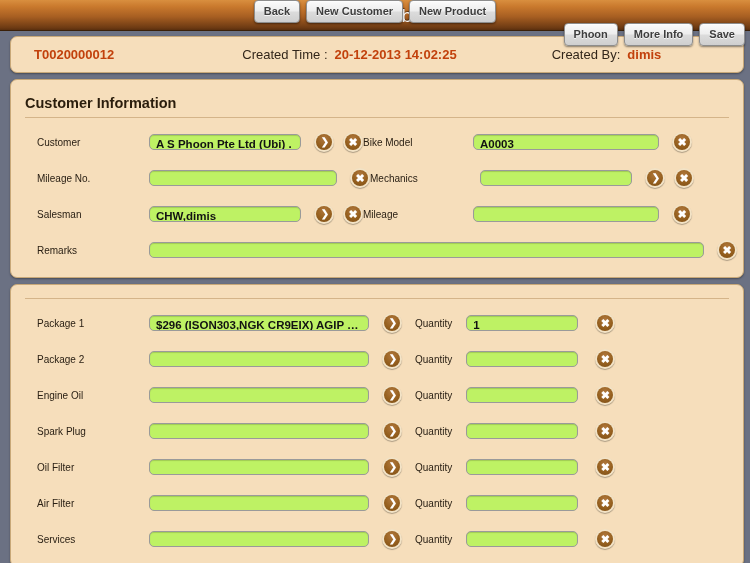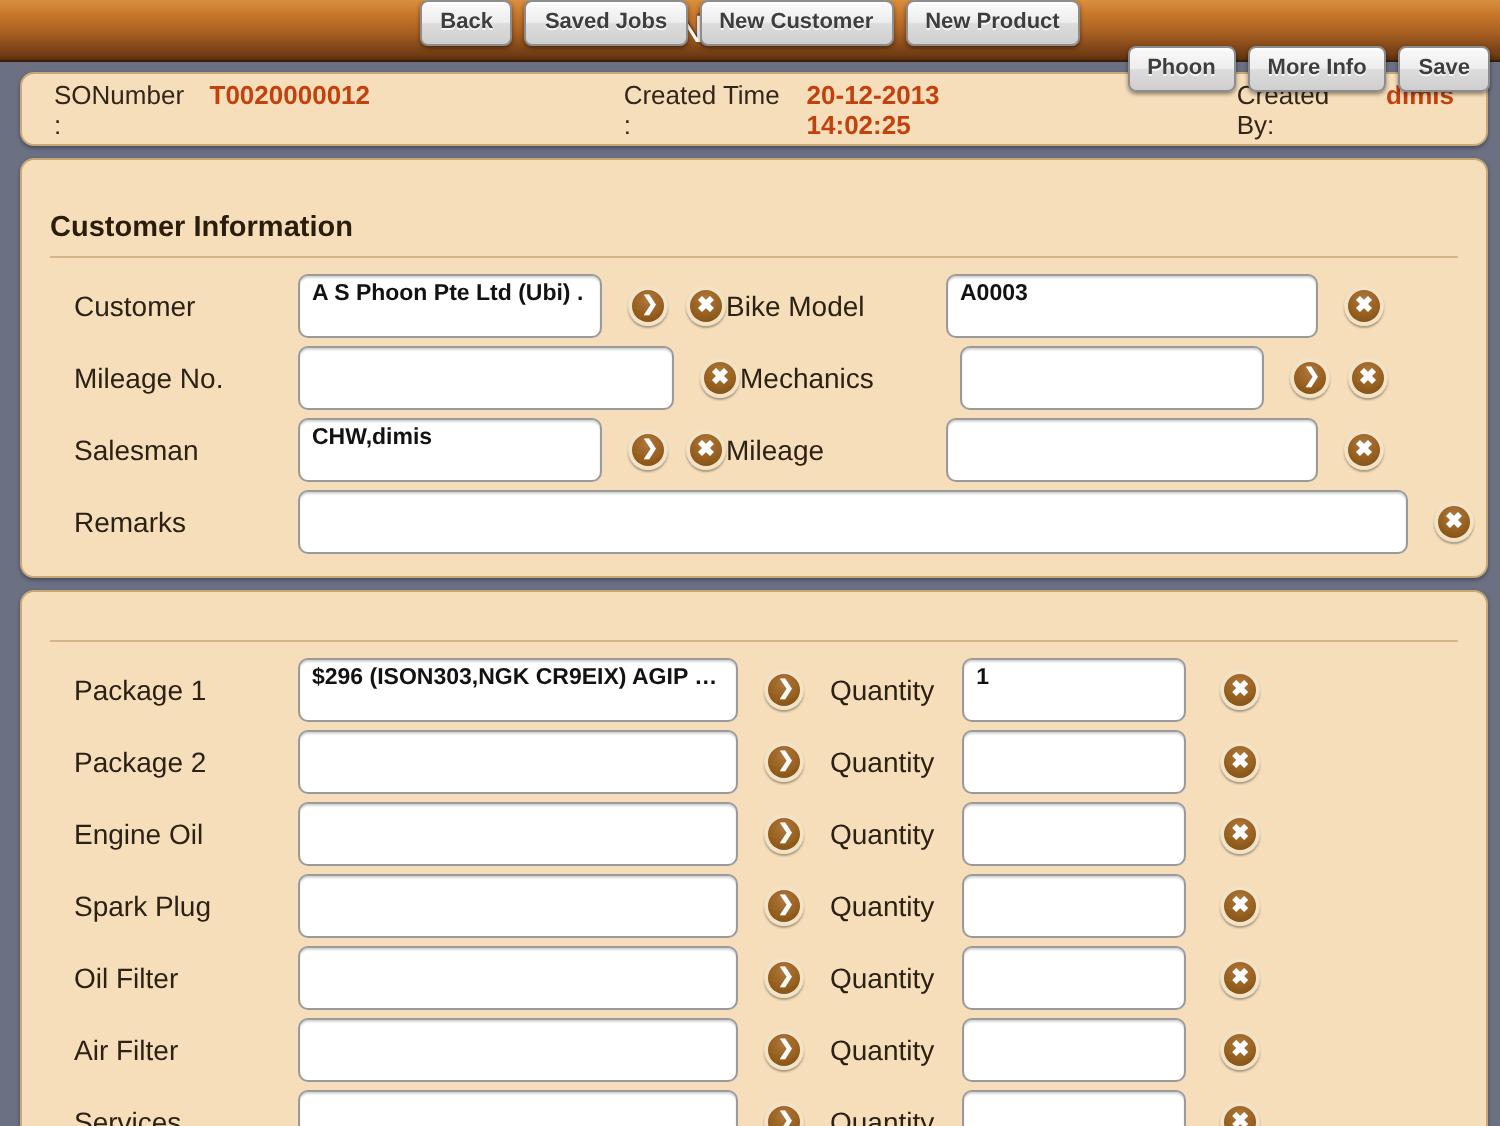--- a/index.html
+++ b/index.html
@@ -102,21 +102,21 @@
   }
   .info-grp { display: flex; align-items: baseline; }
   .info-label { font-weight: normal; color: #32261a; }
   .info-value { font-weight: bold; margin-left: 7px; color: #c2410c; }
   .gap-a { width: 128px; }
   .gap-b { width: 95px; }
 
   
   .section {
     margin-bottom: 6px;
-    padding: 24px 0 9px 0;
+    padding: 13px 0 9px 0;
   }
   .section-title {
     font-size: 14.5px;
     font-weight: bold;
     color: #2a1d0c;
     padding: 2px 0 6px 14px;
   }
   .section-rule {
     height: 1px;
     background: #d4b489;
@@ -125,33 +125,33 @@
 
   
   .row {
     display: flex;
     align-items: center;
     height: 36px;
     padding-left: 26px;
     box-sizing: border-box;
   }
   .row-label {
-    font-size: 14px;
+    font-size: 10px;
     color: #2b2115;
     width: 112px;
     flex: none;
   }
   .row-label.qty {
     width: auto;
     margin: 0 14px 0 13px;
   }
 
   .fld {
-    height: 32px;
-    background: #ffffff;
+    height: 16px;
+    background: #bef264;
     border: 1px solid #9a9a9a;
     border-radius: 5px;
     box-sizing: border-box;
     font-size: 11.5px;
     font-weight: bold;
     color: #121212;
     padding: 0 6px;
     line-height: 18px;
     white-space: nowrap;
     overflow: hidden;
@@ -211,37 +211,35 @@
     flex: none;
   }
   .col-right .row-label { width: 110px; }
 </style>
 </head>
 <body>
 
 <div class="toolbar">
   <div class="tb-left">
     <div class="tb-btn">Back</div>
-    <div class="tb-btn">Saved Jobs</div>
     <div class="tb-btn">New Customer</div>
     <div class="tb-btn">New Product</div>
   </div>
   <div class="tb-title">New Job</div>
   <div class="tb-right">
     <div class="tb-btn">Phoon</div>
     <div class="tb-btn">More Info</div>
     <div class="tb-btn">Save</div>
   </div>
 </div>
 
 <div class="page">
 
   <div class="panel info-strip">
     <div class="info-grp">
-      <span class="info-label">SONumber :</span>
       <span class="info-value">T0020000012</span>
     </div>
     <div class="gap-a"></div>
     <div class="info-grp">
       <span class="info-label">Created Time :</span>
       <span class="info-value">20-12-2013 14:02:25</span>
     </div>
     <div class="gap-b"></div>
     <div class="info-grp">
       <span class="info-label">Created By:</span>

